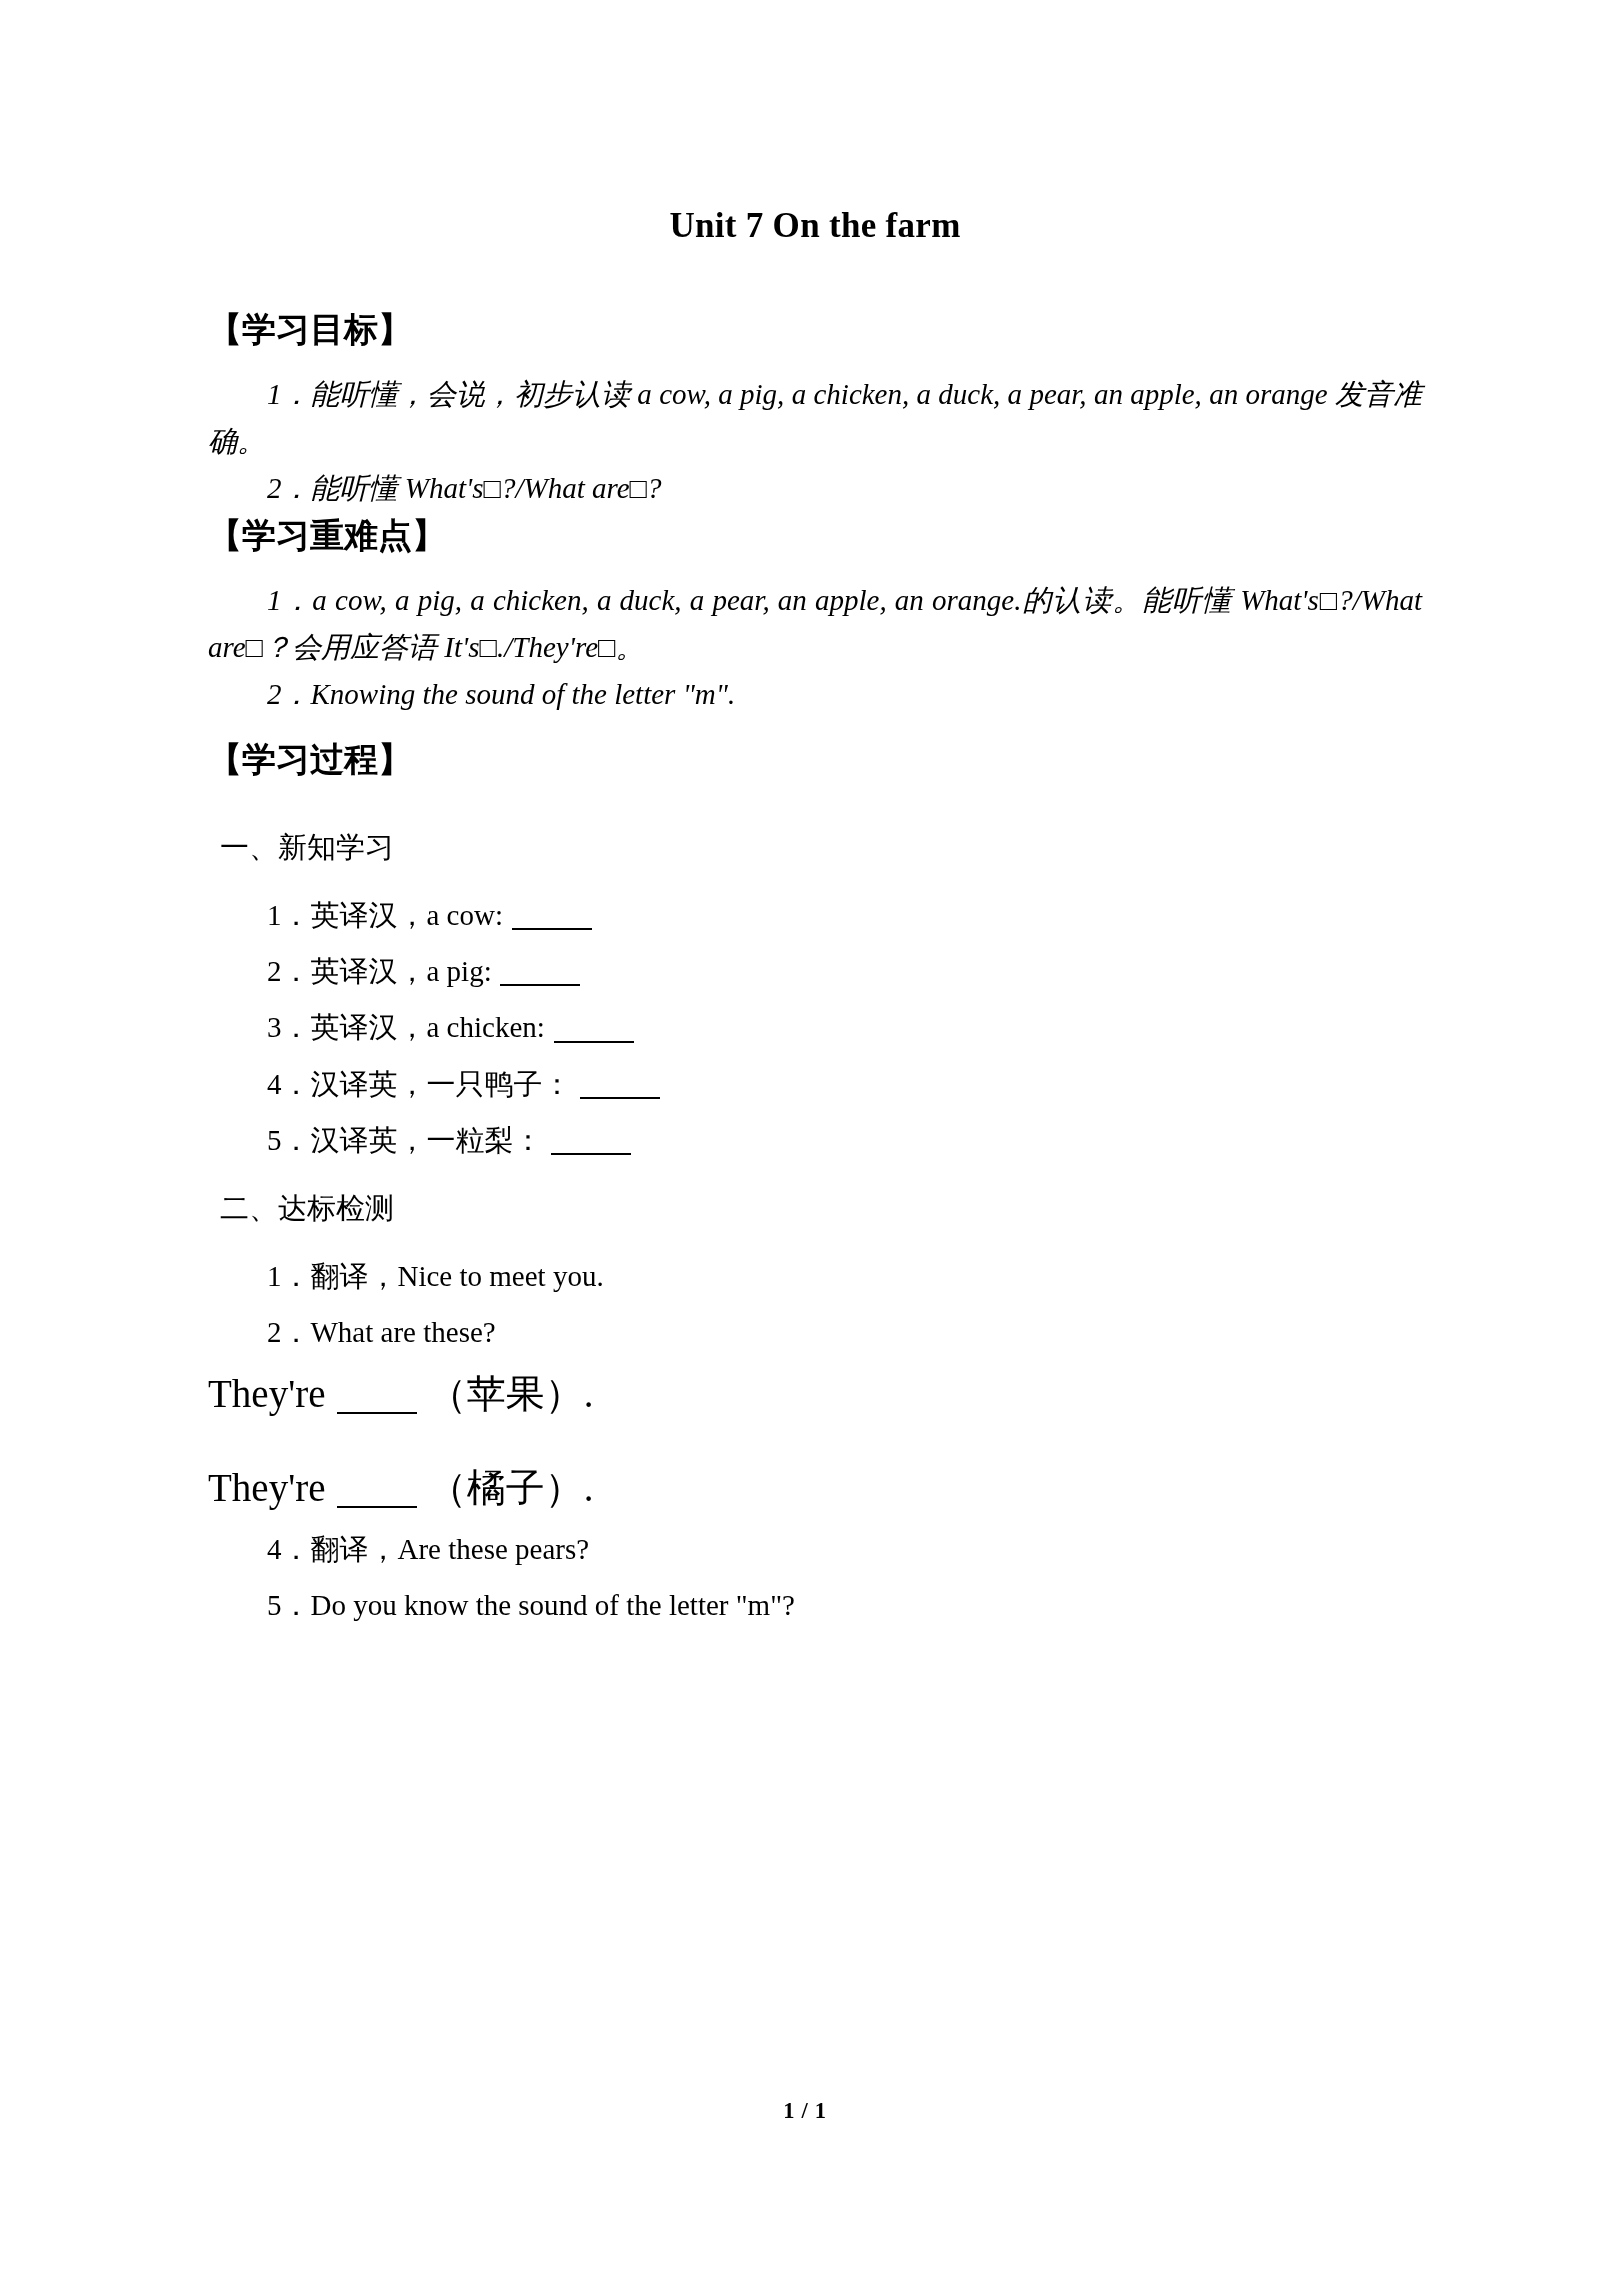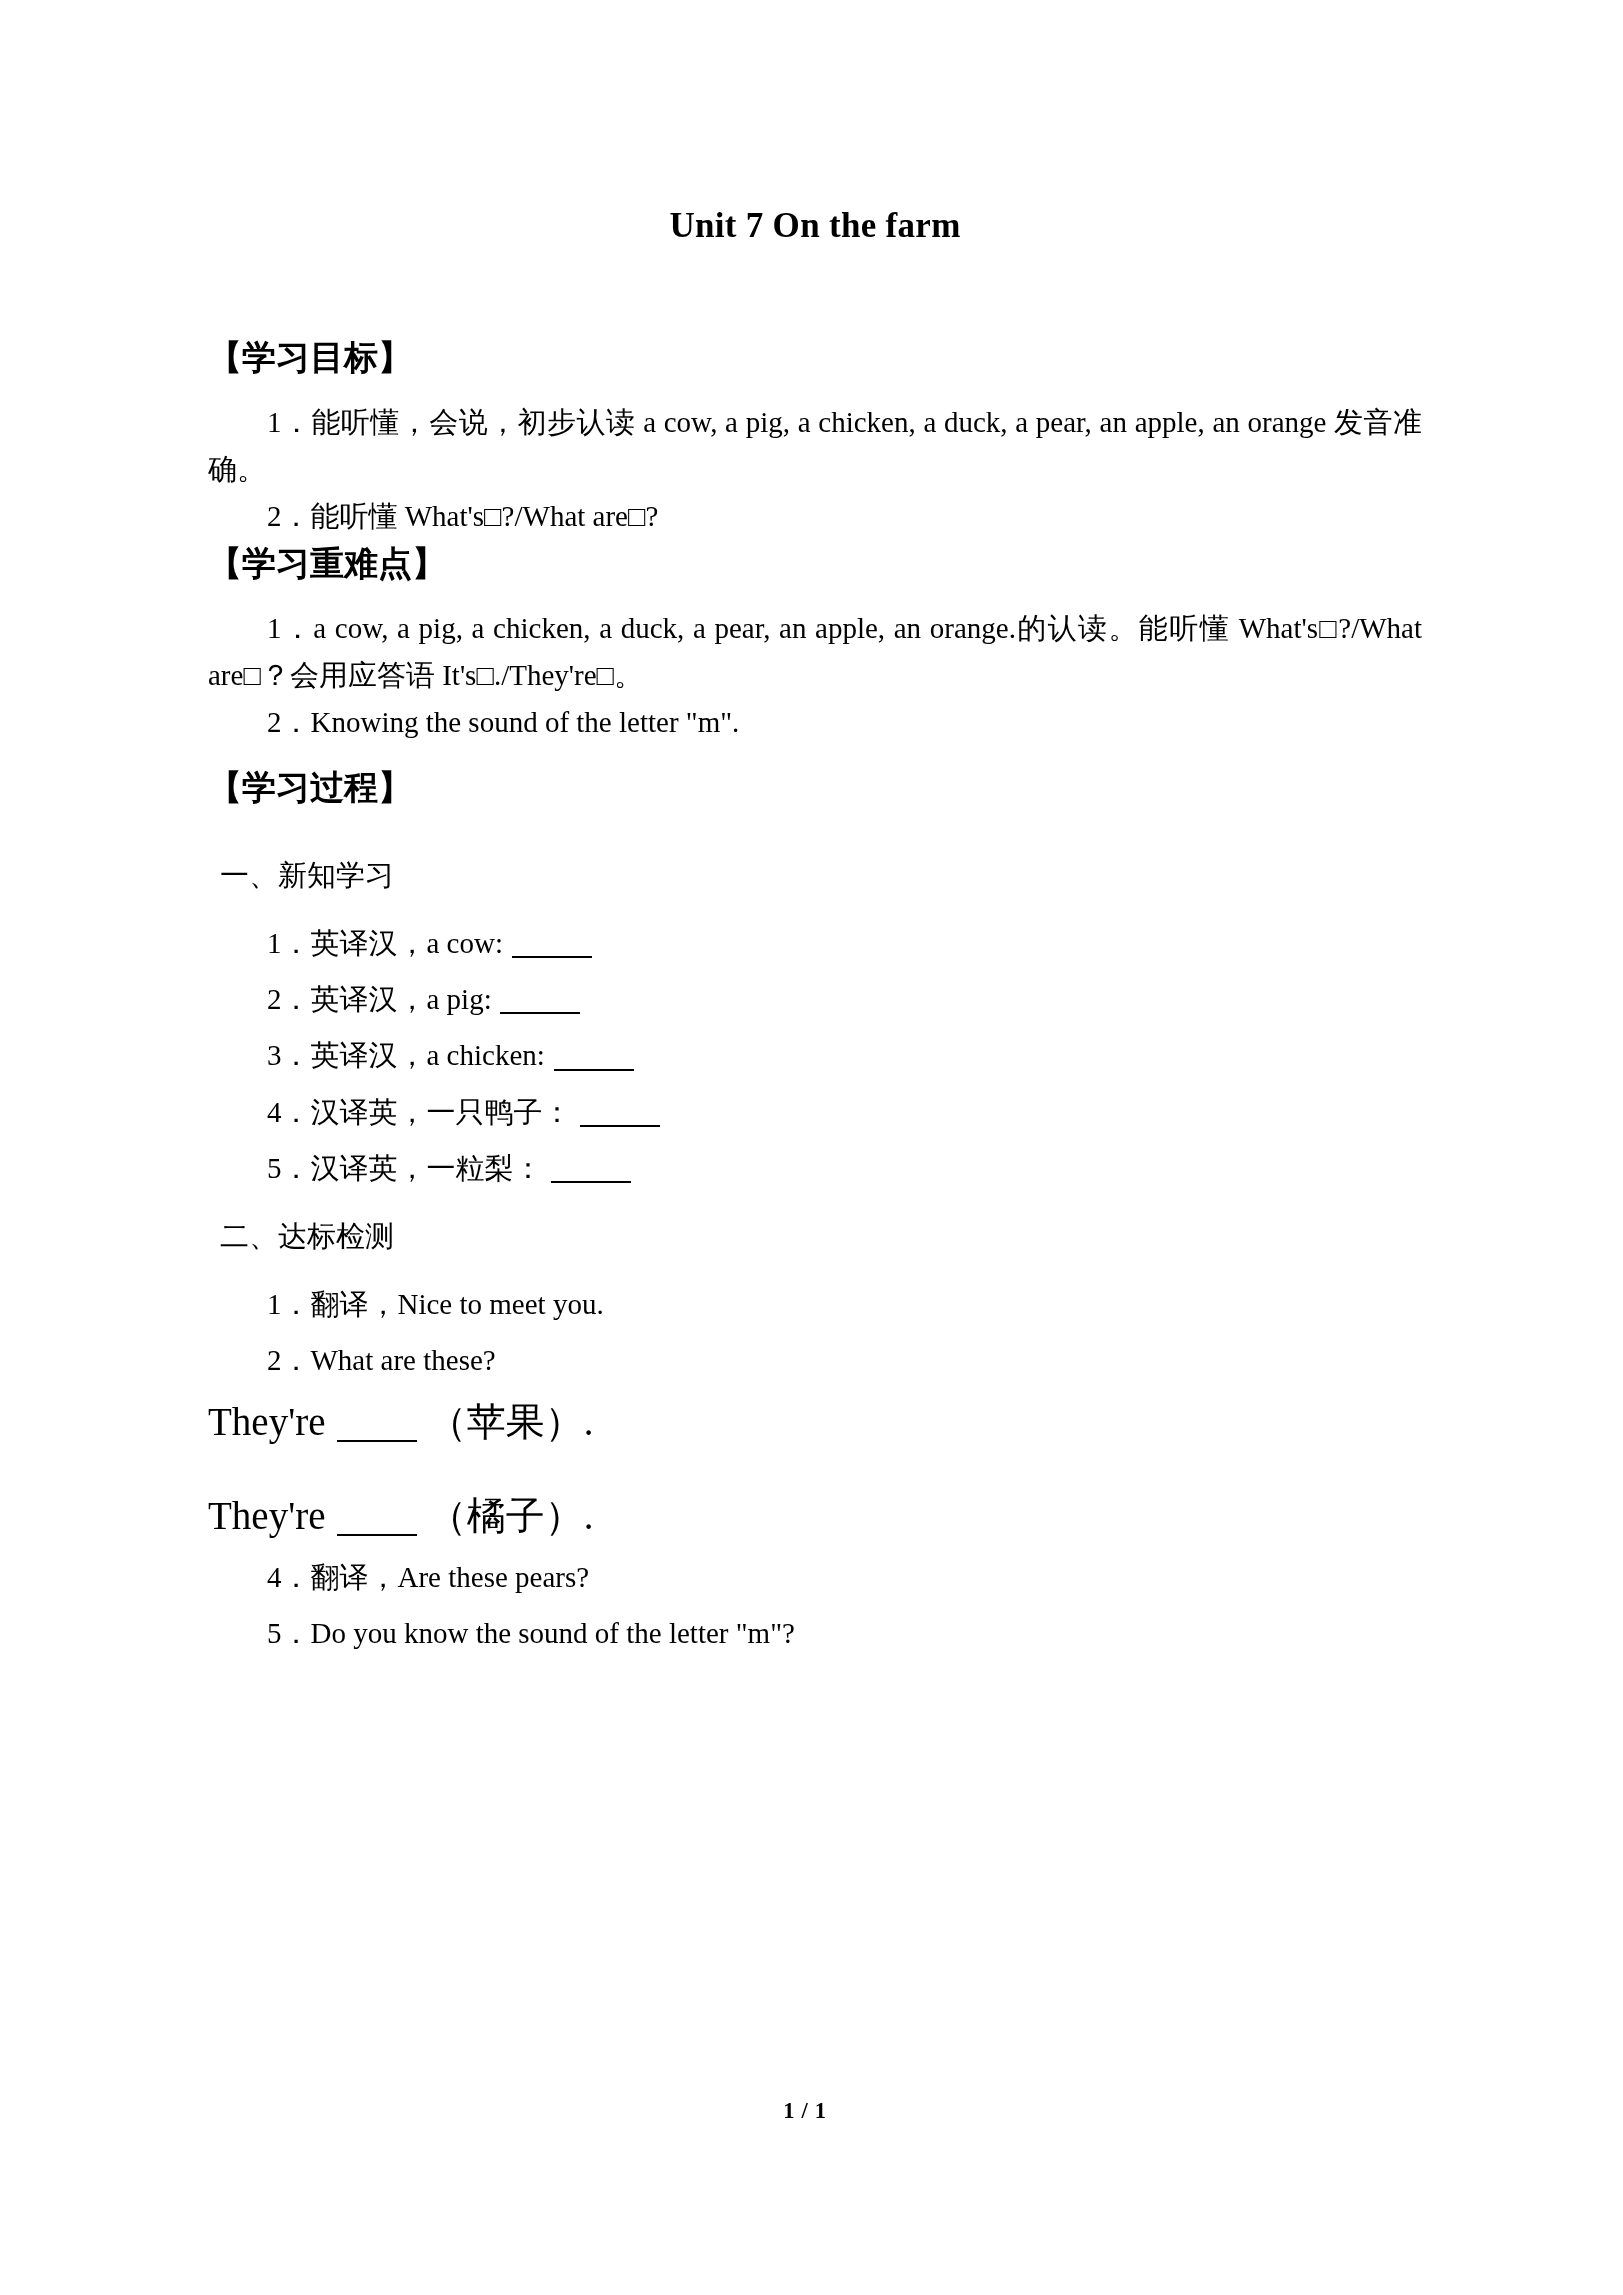--- a/index.html
+++ b/index.html
@@ -36,30 +36,31 @@
     line-height: 1.2;
   }
   .section-heading {
     font-size: 34px;
     font-weight: bold;
     line-height: 1.35;
     margin: 0;
     padding: 0;
     letter-spacing: 0px;
   }
-  .h-goal { margin-top: 88px; }
+  .h-goal { margin-top: 60px; }
   .h-key  { margin-top: 2px; }
   .h-proc { margin-top: 19px; }
 
   .para {
     font-size: 29px;
     line-height: 1.62;
     margin: 0;
     padding: 0;
     text-align: justify;
+    font-style: italic;
   }
   .indent {
     text-indent: 59px;
   }
   .item {
     font-size: 29px;
     line-height: 1.0;
     margin: 0;
     padding: 0;
     padding-left: 59px;

